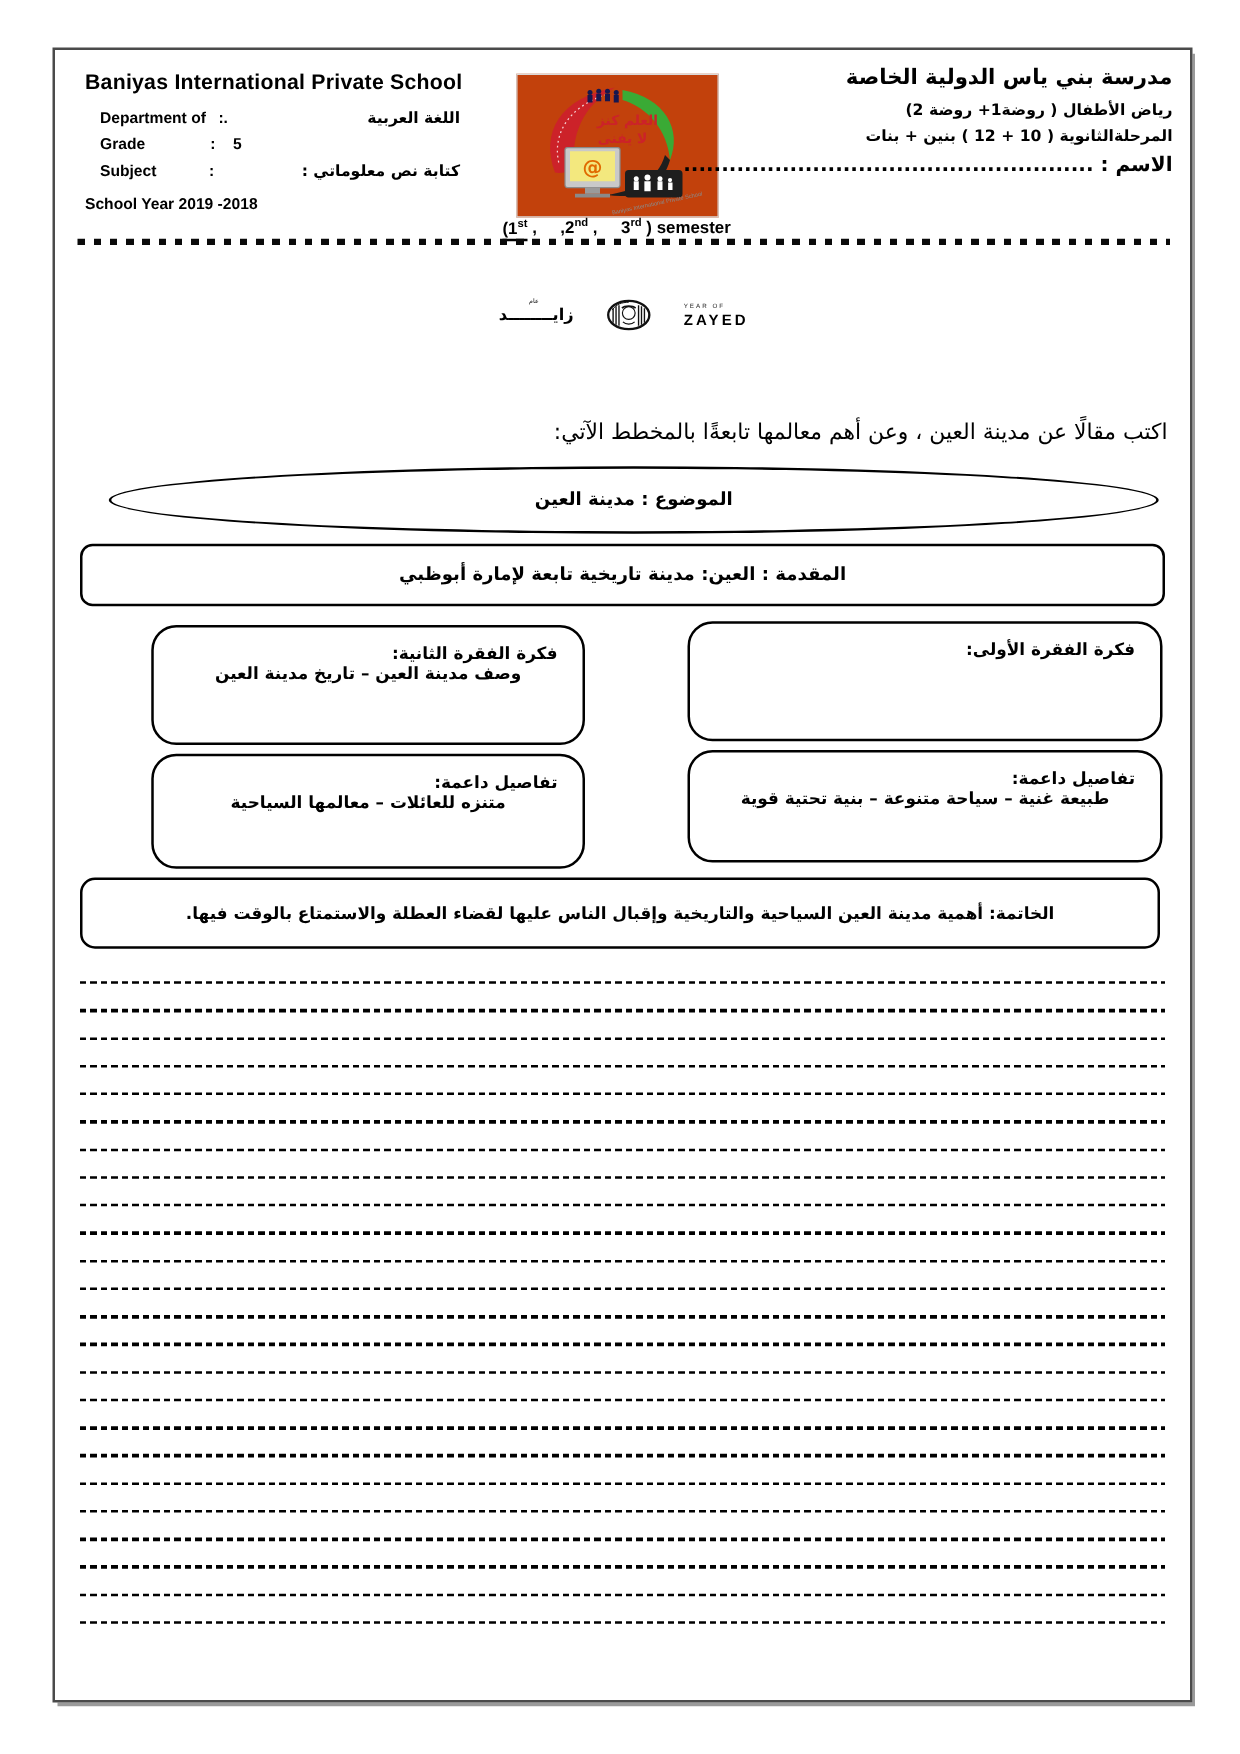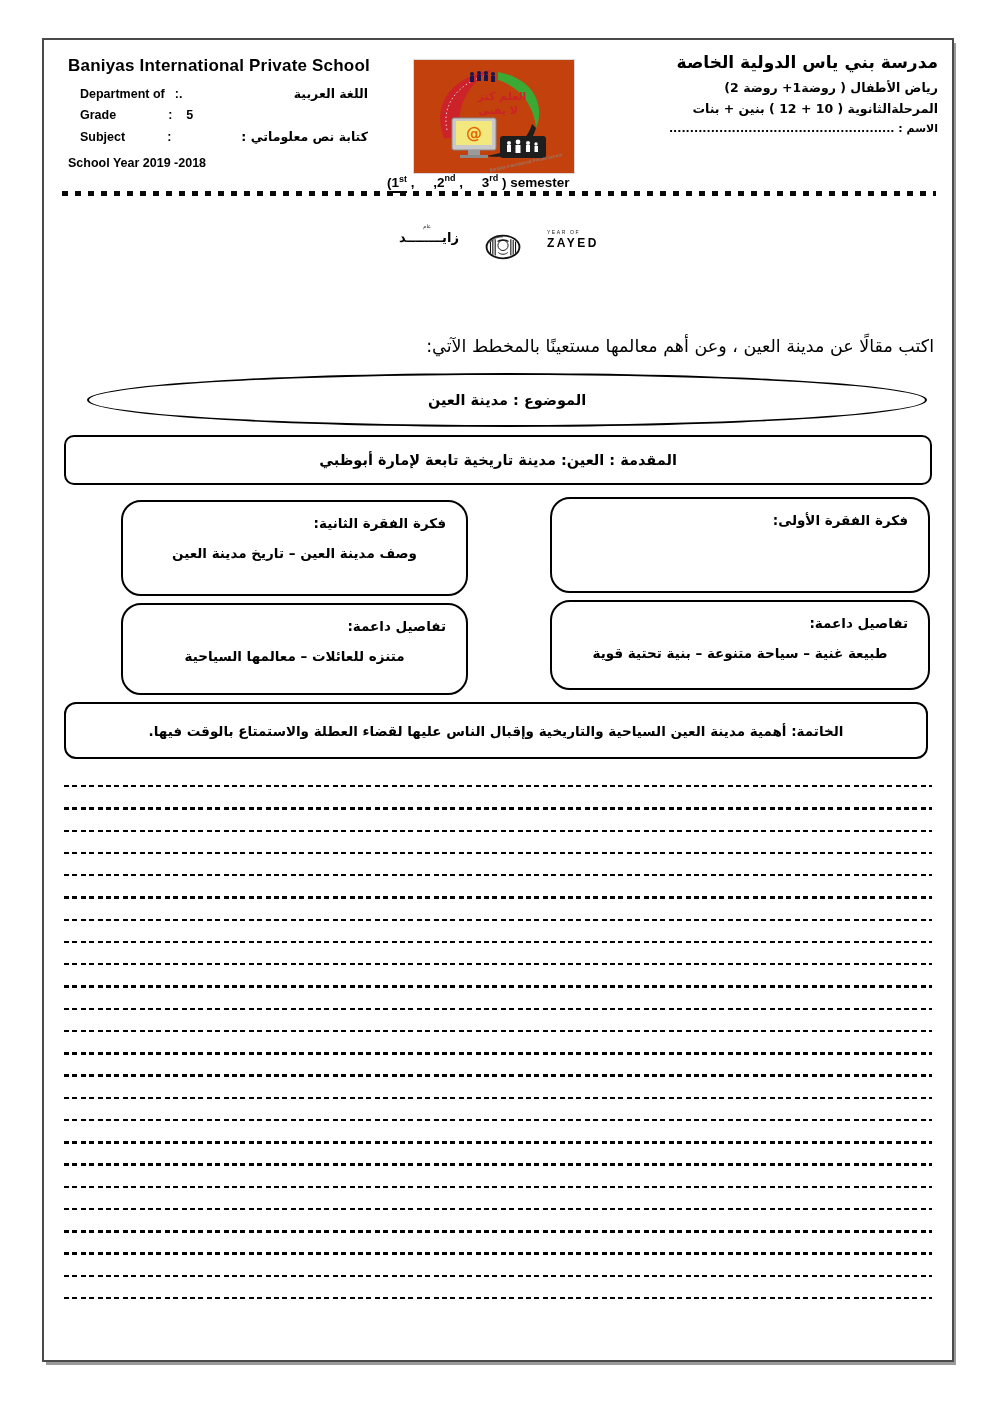--- a/index.html
+++ b/index.html
@@ -15,46 +15,46 @@
   .hrow .colon{margin-left:10px;}
   .hrow .val{margin-left:14px;}
   .hrow .arval{margin-left:auto;font-family:"DejaVu Sans",sans-serif;direction:rtl;font-weight:bold;}
   .school-year{font-size:12.5px;font-weight:bold;margin-top:8px;}
 
   .logo-box{position:absolute;left:369px;top:19px;width:160px;height:113px;background:#c2410c;border:1px solid #d9d9d9;}
 
   .header-right{position:absolute;right:14px;top:12px;width:345px;text-align:right;direction:rtl;font-family:"DejaVu Sans",sans-serif;}
   .school-name-ar{font-size:17px;font-weight:bold;margin-bottom:5px;}
   .hr-line{font-size:12.5px;font-weight:bold;line-height:21px;white-space:nowrap;}
-  .name-line{font-size:11px;font-weight:bold;margin-top:3px;white-space:nowrap;letter-spacing:.5px;}
-
-  .semester-line{position:absolute;left:343px;top:133px;font-size:13.5px;font-weight:bold;white-space:pre;}
+  .name-line{font-size:16px;font-weight:bold;margin-top:3px;white-space:nowrap;letter-spacing:.5px;}
+
+  .semester-line{position:absolute;left:358px;top:133px;font-size:13.5px;font-weight:bold;white-space:pre;}
   .semester-line sup{font-size:9px;}
   .sem-underline{border-bottom:2px solid #000;padding-bottom:1px;}
 
   .dots-separator{position:absolute;left:18px;top:151px;width:874px;height:5px;
     background:repeating-linear-gradient(90deg,#0a0a0a 0 6px,transparent 6px 13px);}
 
   
-  .zayed{position:absolute;left:355px;top:190px;width:200px;height:44px;display:flex;justify-content:center;gap:26px;}
+  .zayed{position:absolute;left:355px;top:190px;width:200px;height:44px;display:flex;align-items:center;justify-content:center;gap:26px;}
   .zayed-ar{position:relative;font-family:"DejaVu Sans",sans-serif;font-weight:bold;font-size:13px;direction:rtl;white-space:nowrap;}
   .zayed-ar .tiny-above{position:absolute;top:-7px;right:28px;font-size:5px;font-weight:normal;letter-spacing:1px;}
   .zayed-right{line-height:1;text-align:left;}
   .zayed-right .yo{font-size:5px;letter-spacing:1.6px;color:#222;}
   .zayed-right .zy{font-size:12px;font-weight:bold;letter-spacing:2.5px;margin-top:2px;}
 
   
   .instruction{position:absolute;right:18px;top:296px;width:620px;font-size:17.5px;text-align:right;direction:rtl;font-family:"DejaVu Sans",sans-serif;}
 
   
   .topic-oval{position:absolute;left:43px;top:333px;width:836px;height:50px;border:2px solid #000;border-radius:50%;display:flex;align-items:center;justify-content:center;font-weight:bold;font-size:14.5px;}
   .intro-box{position:absolute;left:20px;top:395px;width:864px;height:46px;border:2px solid #000;border-radius:10px;display:flex;align-items:center;justify-content:center;font-weight:bold;font-size:14.5px;}
   .idea-box{position:absolute;border:2px solid #000;border-radius:20px;font-weight:bold;font-size:13.5px;direction:rtl;font-family:"DejaVu Sans",sans-serif;}
   .idea-box .bx-title{text-align:right;padding:13px 20px 0 0;}
-  .idea-box .bx-body{text-align:center;margin-top:14px;padding:0 17px;}
+  .idea-box .bx-body{text-align:center;padding:0 17px;}
   .box-tr{left:506px;top:457px;width:376px;height:92px;}
   .box-tl{left:77px;top:460px;width:343px;height:92px;}
   .box-br{left:506px;top:560px;width:376px;height:86px;}
   .box-bl{left:77px;top:563px;width:343px;height:88px;}
   .conclusion-box{position:absolute;left:20px;top:662px;width:864px;height:57px;border:2px solid #000;border-radius:12px;display:flex;align-items:center;justify-content:center;font-weight:bold;font-size:13.5px;direction:rtl;font-family:"DejaVu Sans",sans-serif;padding:0 10px;box-sizing:border-box;}
 
   
   .lines-area{position:absolute;left:20px;top:745px;width:868px;height:516px;}
   .writing-line{position:absolute;left:0;width:100%;height:2.4px;
     background:repeating-linear-gradient(90deg,#000 0 5px,transparent 5px 8.4px);}
@@ -160,21 +160,21 @@
       <circle cx="23" cy="15" r="6.5" fill="none" stroke="#111" stroke-width="1.2"></circle>
       <path d="M17,24 C20,27 26,27 29,24" fill="none" stroke="#111" stroke-width="1.2"></path>
       <path d="M16,10 C19,7 27,7 30,10" fill="none" stroke="#111" stroke-width="1.6"></path>
     </svg>
     <div class="zayed-right">
       <div class="yo">YEAR OF</div>
       <div class="zy">ZAYED</div>
     </div>
   </div>
 
-  <div class="instruction ar">اكتب مقالًا عن مدينة العين ، وعن أهم معالمها مستعينًا بالمخطط الآتي:</div>
+  <div class="instruction ar">اكتب مقالًا عن مدينة العين ، وعن أهم معالمها تابعةًا بالمخطط الآتي:</div>
 
   <div class="topic-oval ar">الموضوع : مدينة العين</div>
 
   <div class="intro-box ar">المقدمة : العين: مدينة تاريخية تابعة لإمارة أبوظبي</div>
 
   <div class="idea-box box-tr">
     <div class="bx-title">فكرة الفقرة الأولى:</div>
   </div>
   <div class="idea-box box-tl">
     <div class="bx-title">فكرة الفقرة الثانية:</div>

